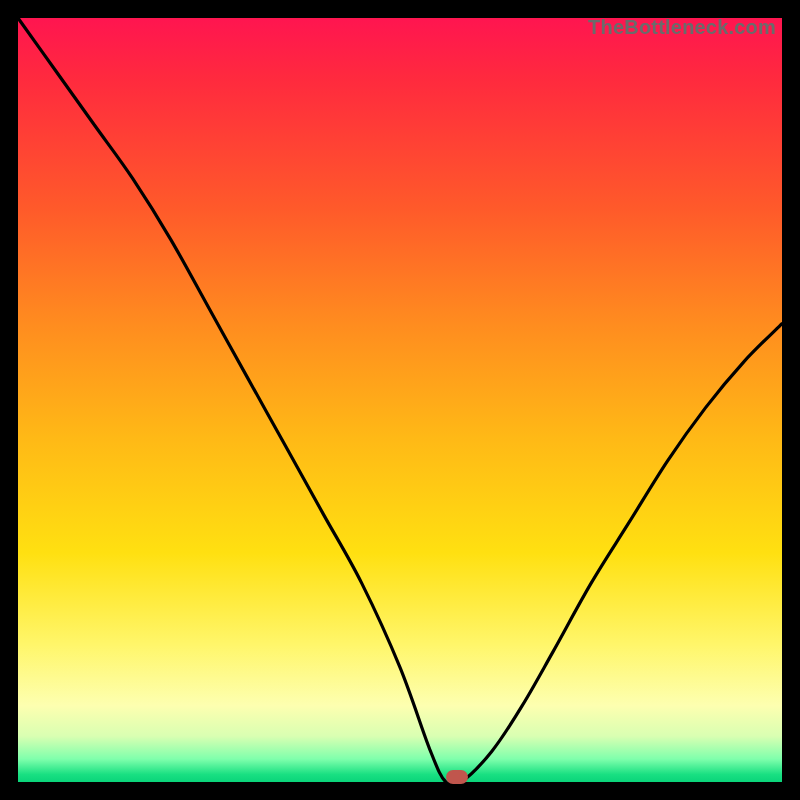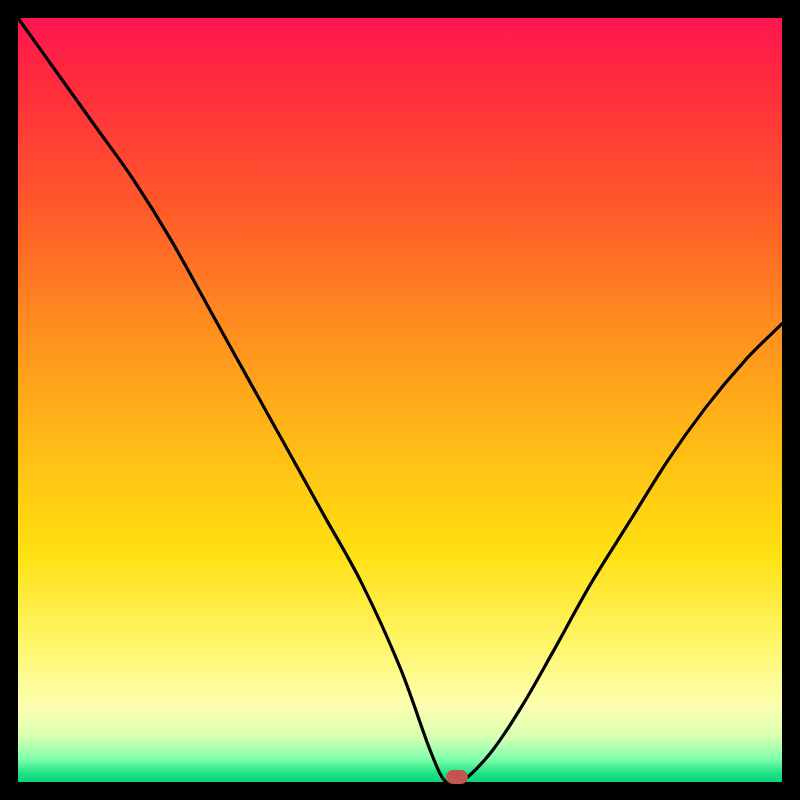--- a/index.html
+++ b/index.html
@@ -83,13 +83,14 @@
   <div class="plot-area">
     <div class="gradient"></div>
 
     <svg class="curve" viewBox="0 0 764 764" preserveAspectRatio="none">
       <path id="curve-path" fill="none" stroke="#000" stroke-width="3.2" stroke-linecap="round" stroke-linejoin="round" d="M 0.0 0.0 C 6.4 8.9, 25.5 35.7, 38.2 53.5 C 50.9 71.3, 63.7 89.1, 76.4 107.0 C 89.1 124.8, 101.9 141.3, 114.6 160.4 C 127.3 179.5, 140.1 199.9, 152.8 221.6 C 165.5 243.2, 178.3 267.4, 191.0 290.3 C 203.7 313.2, 216.5 336.2, 229.2 359.1 C 241.9 382.0, 254.7 404.9, 267.4 427.8 C 280.1 450.8, 292.9 473.7, 305.6 496.6 C 318.3 519.5, 331.1 539.9, 343.8 565.4 C 356.5 590.8, 370.5 621.4, 382.0 649.4 C 393.5 677.4, 404.9 714.3, 412.6 733.4 C 420.2 752.5, 422.7 758.9, 427.8 764.0 C 432.9 769.1, 435.5 769.1, 443.1 764.0 C 450.8 758.9, 463.5 746.2, 473.7 733.4 C 483.9 720.7, 494.1 704.2, 504.2 687.6 C 514.4 671.0, 523.3 654.5, 534.8 634.1 C 546.3 613.7, 560.3 587.0, 573.0 565.4 C 585.7 543.7, 598.5 524.6, 611.2 504.2 C 623.9 483.9, 636.7 462.2, 649.4 443.1 C 662.1 424.0, 674.9 406.2, 687.6 389.6 C 700.3 373.1, 713.1 357.8, 725.8 343.8 C 738.5 329.8, 757.6 312.0, 764.0 305.6"></path>
     </svg>
 
     <div id="marker" class="marker" style="left: 439.3px; top: 759.416px;"></div>
   </div>
 
+  <div class="watermark">TheBottleneck.com</div>
 </div>
 
 </body></html>

